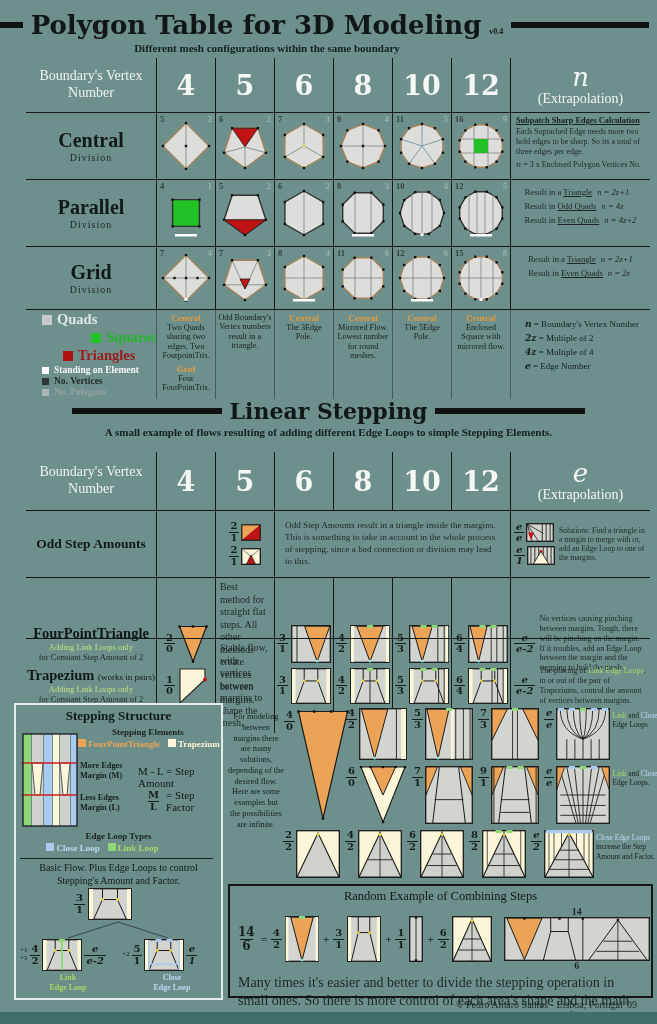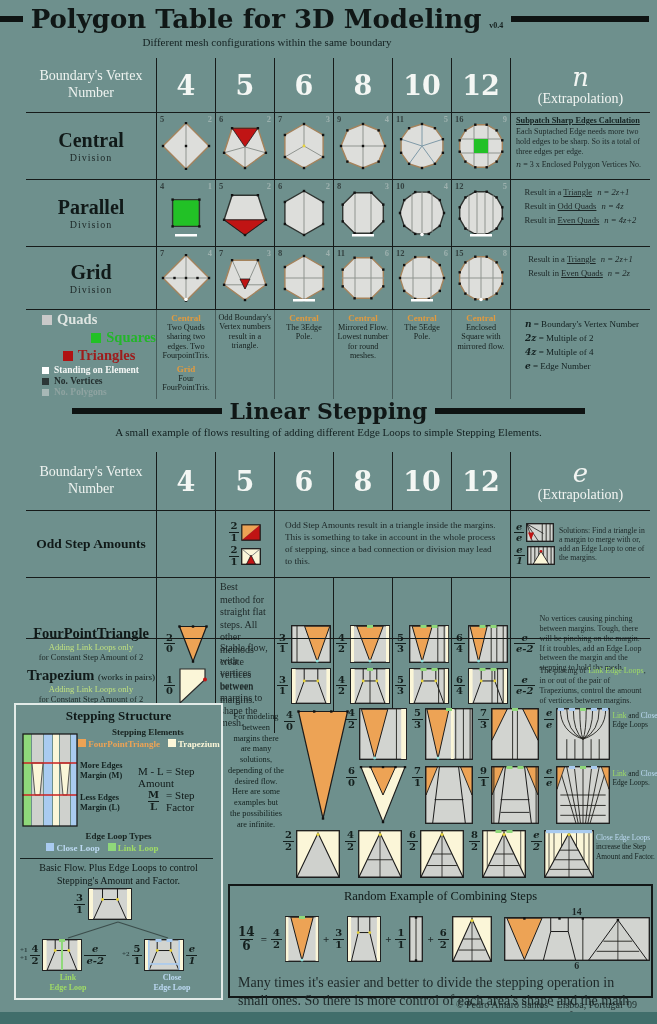--- a/index.html
+++ b/index.html
@@ -4,21 +4,21 @@
 <style>
   html,body{margin:0;padding:0}
   body{width:657px;height:1024px;background:#6e908d;font-family:"Liberation Serif","DejaVu Serif",serif;color:#1d2727;position:relative;overflow:hidden}
   .abs{position:absolute}
   
   .titlebar{display:flex;align-items:center;justify-content:center;gap:8px}
   .tb{height:6px;background:#0e1312;flex:0 0 auto}
   .h1{font-size:26px;font-weight:700;color:#101716;font-family:"DejaVu Serif",serif;white-space:nowrap}
   .h1s{font-size:22px}
   .ver{font-size:8px;font-weight:bold;color:#15201f;align-self:flex-end;padding-bottom:4px}
-  .subt{font-size:11px;font-weight:400;color:#132020;text-align:center;margin-top:2px}
+  .subt{font-size:11px;font-weight:700;color:#132020;text-align:center;margin-top:2px}
   
   .trow{display:grid;grid-template-columns:130px repeat(6,59px) 140px;position:relative}
   .bt{border-top:1px solid #161b1a}
   .tc{position:relative;border-left:1px solid #161b1a;display:flex;align-items:center;justify-content:center}
   .hlabel{color:#eef3f0;font-size:14px;text-align:center;align-self:center;line-height:1.2;padding:0 8px}
   .hnum{font-size:27px;font-weight:bold;color:#f4f7f4;font-family:"DejaVu Serif",serif}
   .hsym{font-style:italic;font-size:26px;font-family:"DejaVu Serif",serif;line-height:1}
   .hext{font-size:14px;font-weight:normal;margin-top:1px}
   .hxwrap{display:flex;flex-direction:column;align-items:center;justify-content:center}
   .rlabel{text-align:center;align-self:center}
@@ -84,21 +84,21 @@
   .divider{border-top:1.5px solid #15201f}
   .sb-basic{font-size:10px;text-align:center;line-height:1.25;color:#101918}
   .pluscol{display:flex;flex-direction:column;font-size:7px;color:#2e4140;line-height:1.1;font-weight:bold}
   .treecap{font-size:8px;text-align:center;line-height:1.2;font-weight:bold}
   .footer{font-size:10px;color:#1d2b29;text-align:right}
   .strip{position:absolute;left:0;right:0;bottom:0;height:12px;background:#416e6b}
 </style>
 </head>
 <body>
 
-<div class="abs" style="left:0;top:4px;width:534px">
+<div class="abs" style="left:0;top:10px;width:534px">
   <div class="titlebar">
     <span class="tb" style="width:138px"></span>
     <span class="h1">Polygon Table for 3D Modeling</span>
     <span class="ver">v0.4</span>
     <span class="tb" style="width:138px"></span>
   </div>
   <div class="subt">Different mesh configurations within the same boundary</div>
 </div>
 
 <div id="t1" class="abs" style="left:26px;top:58px;width:624px">

